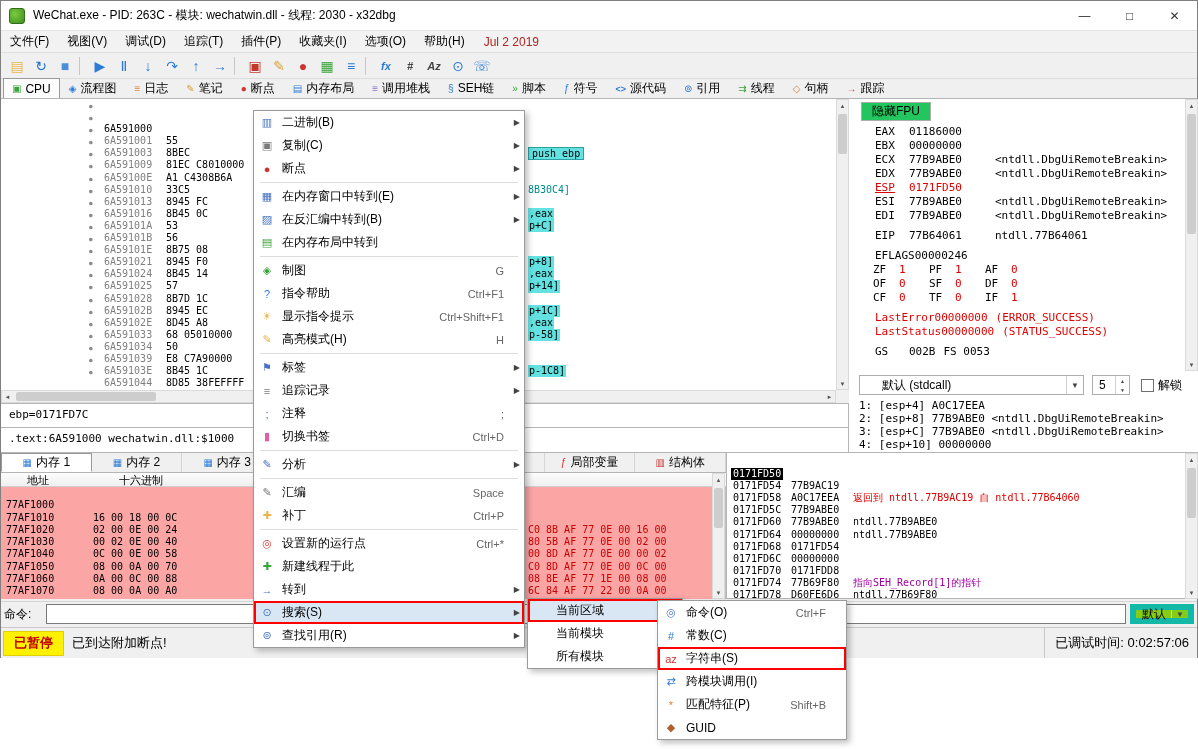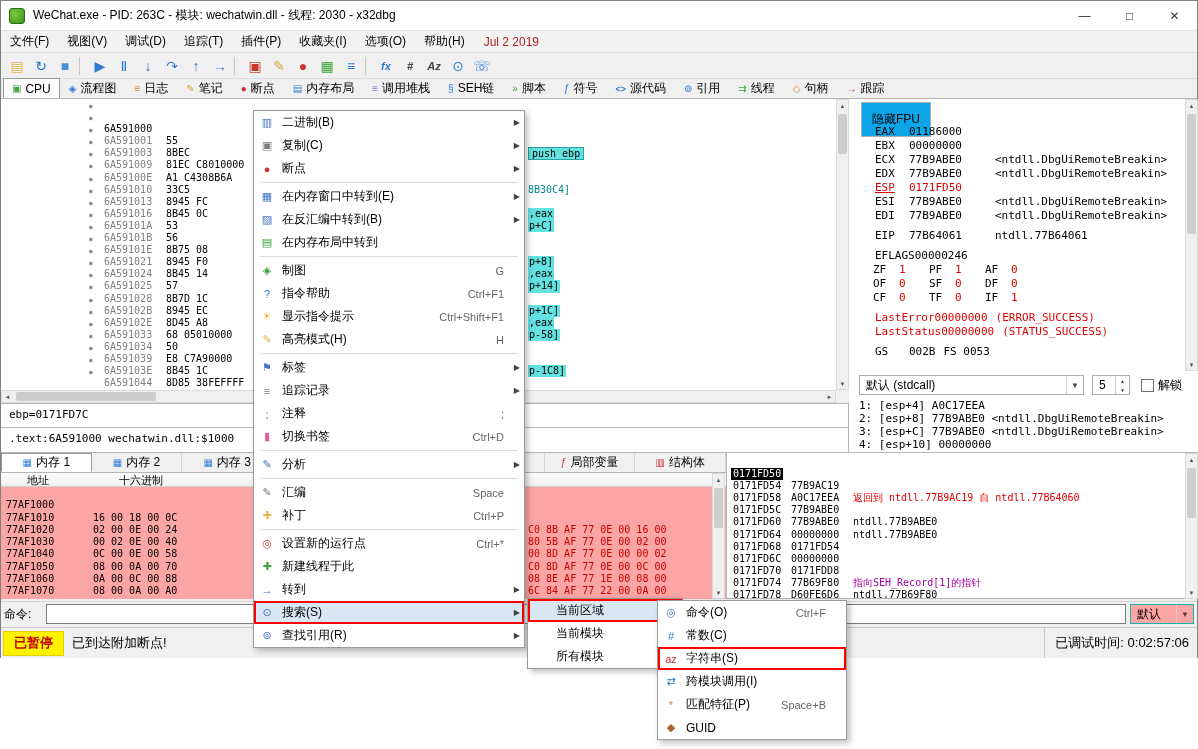--- a/index.html
+++ b/index.html
@@ -51,35 +51,35 @@
   .sbb{position:absolute;display:flex;align-items:center;justify-content:center;font-size:6px;color:#555;width:11px;height:11px}
   .sbthv{position:absolute;left:1px;width:9px;background:#CDCDCD;border-radius:2px}
   .sbthh{position:absolute;top:1px;height:9px;background:#CDCDCD;border-radius:2px}
 
   
   .info1{position:absolute;left:0;top:402px;width:848px;height:25px;background:#FFF;border-top:1px solid #B5B5B5;border-bottom:1px solid #B5B5B5;border-right:1px solid #B5B5B5;font-family:"DejaVu Sans Mono",monospace;font-size:11px;padding:4px 8px}
   .info2{position:absolute;left:0;top:427px;width:848px;height:25px;background:#FFF;border-bottom:1px solid #B5B5B5;border-right:1px solid #B5B5B5;font-family:"DejaVu Sans Mono",monospace;font-size:11px;padding:4px 8px}
 
   
   .regs{position:absolute;left:848px;top:98px;width:350px;height:354px;background:#FFF;overflow:hidden;border-bottom:1px solid #B5B5B5}
-  .fpu{position:absolute;left:12px;top:3px;height:35px;padding:0 10px;background:#0ea5e9;border:1px solid #ADADAD;display:flex;align-items:center}
+  .fpu{position:absolute;left:12px;top:3px;height:19px;padding:0 10px;background:#22c55e;border:1px solid #ADADAD;display:flex;align-items:center}
   .reglines{position:absolute;left:0;top:26px;right:14px;font-family:"DejaVu Sans Mono","Liberation Mono",monospace;font-size:11px}
   .rrow{height:14px;line-height:14px;padding-left:26px;white-space:nowrap}
   .rrow.blank{height:6px}
   .rname{display:inline-block;min-width:34px}
   .rval{margin-right:8px}
   .rval.w{display:inline-block;min-width:86px;margin-right:0}
   .rrow.red{color:#E00000}
   .rrow.esp{color:#E00000}
   .rrow.esp .rname,.rrow.ebp .rname{text-decoration:underline}
   .frow{height:14px;line-height:14px;padding-left:24px;font-family:"DejaVu Sans Mono",monospace;font-size:11px;white-space:nowrap}
   .fl{display:inline-block;width:26px}
   .fv{display:inline-block;width:30px;color:#E00000}
   .ccrow{position:absolute;left:0;top:276px;width:100%;height:22px}
-  .ccombo{position:absolute;left:10px;top:0;width:225px;height:20px;background:#FFF;border:1px solid #ADADAD;display:flex;align-items:center;padding-left:6px}
+  .ccombo{position:absolute;left:10px;top:0;width:225px;height:20px;background:#FFF;border:1px solid #ADADAD;display:flex;align-items:center;padding-left:22px}
   .ccar{margin-left:auto;width:17px;height:100%;display:flex;align-items:center;justify-content:center;border-left:1px solid #D0D0D0;font-size:8px;color:#444}
   .cspin{position:absolute;left:243px;top:0;width:38px;height:20px;background:#FFF;border:1px solid #ADADAD;display:flex;align-items:center;padding-left:6px}
   .spincol{margin-left:auto;width:14px;height:100%;display:flex;flex-direction:column;border-left:1px solid #D0D0D0}
   .spinb{flex:1;display:flex;align-items:center;justify-content:center;font-size:5px;color:#444}
   .cunlock{position:absolute;left:292px;top:2px;display:flex;align-items:center;gap:4px}
   .cbox{width:13px;height:13px;border:1px solid #707070;background:#FFF}
   .argrows{position:absolute;left:0;top:300px;right:14px;font-family:"DejaVu Sans Mono",monospace;font-size:11px}
   .arow{height:13px;line-height:13px;padding-left:10px;white-space:nowrap}
 
   
@@ -101,21 +101,21 @@
   .saddr.csp{background:#000;color:#FFF}
   .sval{position:absolute;left:64px}
   .scom{position:absolute;left:126px}
   .scom.red{color:#E00000}
   .scom.seh{color:#A000A0}
 
   
   .cmdrow{position:absolute;left:0;top:600px;width:100%;height:25px;background:#F0F0F0;display:flex;align-items:center;padding:0 3px;border-top:1px solid #D5D5D5}
   .cmdlabel{width:42px}
   .cmdinput{flex:1;height:20px;background:#FFF;border:1px solid #7A7A7A;margin-right:4px;font-size:12px;padding:0 4px;font-family:"Liberation Sans",sans-serif}
-  .cmdcombo{width:64px;height:20px;background:#fca5a5;border:1px solid #14b8a6;display:flex;align-items:center;padding-left:6px}
+  .cmdcombo{width:64px;height:20px;background:#84cc16;border:6px solid #14b8a6;display:flex;align-items:center;padding-left:6px}
   .statusbar{position:absolute;left:0;top:626px;width:100%;height:31px;background:#F0F0F0;display:flex;align-items:center;border-top:1px solid #C9C9C9;font-size:13px}
   .stbadge{height:25px;margin-left:2px;padding:0 10px;background:#FFF200;color:#C00000;font-weight:bold;display:flex;align-items:center;border:1px solid #E0D000}
   .stmsg{margin-left:8px}
   .sttime{margin-left:auto;margin-right:8px;border-left:1px solid #C9C9C9;padding-left:10px;height:100%;display:flex;align-items:center}
 
   
   .menu{position:absolute;background:#FFFFFF;border:1px solid #9B9B9B;box-shadow:3px 3px 6px rgba(0,0,0,.25);z-index:100;font-size:12px}
   .menu-main{left:253px;top:110px;width:272px}
   .menu-region{left:527px;top:598px;width:156px}
   .menu-search{left:657px;top:600px;width:190px}
@@ -880,21 +880,21 @@
     </div>
     <div class="mi">
       <span class="mic" style="color: rgb(46, 123, 214);">⇄</span>
       <span class="mil">跨模块调用(I)</span>
       <span class="mis"></span>
       <span class="mia"></span>
     </div>
     <div class="mi">
       <span class="mic" style="color: rgb(217, 132, 59);">*</span>
       <span class="mil">匹配特征(P)</span>
-      <span class="mis">Space+B</span>
+      <span class="mis">Shift+B</span>
       <span class="mia"></span>
     </div>
     <div class="mi">
       <span class="mic" style="color: rgb(176, 96, 48);">◆</span>
       <span class="mil">GUID</span>
       <span class="mis"></span>
       <span class="mia"></span>
     </div>
 </div>
 

